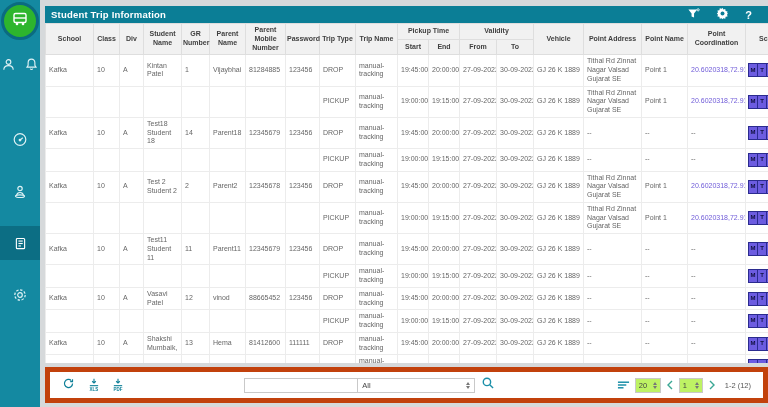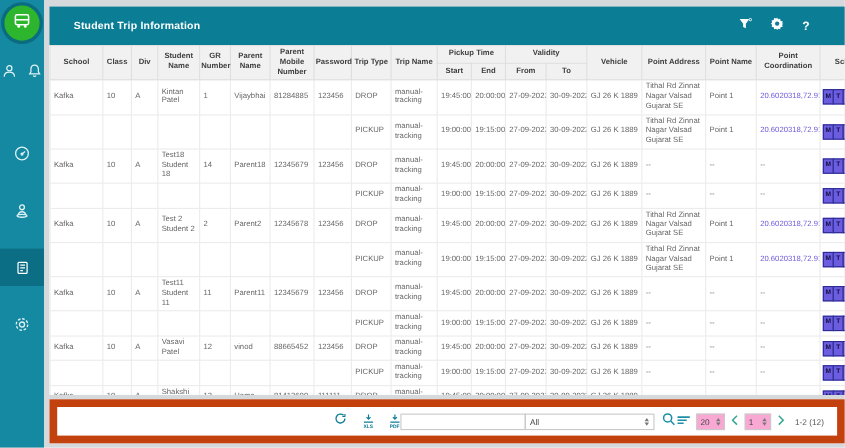--- a/index.html
+++ b/index.html
@@ -10,48 +10,48 @@
   .sidebar{width:40px;background:#1489a1;flex-shrink:0;display:flex;flex-direction:column;align-items:center;}
   .logo{width:32px;height:32px;border-radius:50%;background:#2db52d;border:3px solid #0b6b80;display:flex;align-items:center;justify-content:center;margin-top:2px;box-sizing:content-box;}
   .side-top{display:flex;gap:7px;margin-top:16px;}
   .sicon{width:16px;height:16px;display:flex;align-items:center;justify-content:center;}
   .side-item{margin-top:50px;width:40px;height:34px;display:flex;align-items:center;justify-content:center;}
   .side-item.small-gap{margin-top:18px;}
   .side-item.active{background:#0c6e84;}
 
   
   .content{flex:1;display:flex;flex-direction:column;padding:6px 0 4px 5px;box-sizing:border-box;min-width:0;}
-  .titlebar{height:35px;background:#0b7e96;display:flex;align-items:center;padding:0 22px;flex-shrink:0;}
+  .titlebar{height:17px;background:#0b7e96;display:flex;align-items:center;padding:0 6px;flex-shrink:0;}
   .titlebar .title{color:#fff;font-size:9.5px;font-weight:bold;letter-spacing:.2px;}
   .titlebar-icons{margin-left:auto;display:flex;align-items:center;gap:16px;padding-right:10px;}
   .help-q{color:#fff;font-size:11px;font-weight:bold;}
 
   
   .table-card{background:#fff;flex:1;overflow:hidden;}
   table{width:100%;border-collapse:collapse;table-layout:fixed;}
   th{background:#f1f1f1;font-size:7px;color:#3f3f3f;font-weight:bold;border:1px solid #dedede;padding:2px 1px;text-align:center;line-height:1.25;}
   td{font-size:7px;color:#666;border:1px solid #ececec;padding:2px 3px;vertical-align:middle;line-height:1.25;overflow:hidden;white-space:nowrap;height:16px;}
   td.wrap{white-space:normal;}
   td.coord{color:#6f5bd8;}
   .sched{display:inline-flex;}
   .day{width:8px;height:12px;border:1px solid #2b2b8f;background:#fff;color:#10103f;font-size:6px;font-weight:bold;display:inline-flex;align-items:center;justify-content:center;margin-left:-1px;flex-shrink:0;}
   .day.on{background:#6c5ce0;}
 
   
-  .footer{height:26px;background:#fff;margin-top:4px;border:7px solid #c2410c;display:flex;align-items:center;justify-content:flex-end;padding:0 12px;flex-shrink:0;}
+  .footer{height:26px;background:#fff;margin-top:4px;border:5px solid #c2410c;display:flex;align-items:center;justify-content:space-between;padding:0 12px;flex-shrink:0;}
   .fgroup{display:flex;align-items:center;}
   .fgroup.left{gap:14px;}
   .fgroup.center{gap:0;}
   .fgroup.right{gap:5px;}
   .inputbox{width:106px;height:13px;border:1px solid #c9c9c9;background:#fff;font-size:7.5px;padding:0 3px;outline:none;font-family:"Liberation Sans",sans-serif;}
   .selectbox{width:118px;height:15px;border:1px solid #c9c9c9;display:flex;align-items:center;justify-content:space-between;font-size:7.5px;color:#444;padding:0 4px;box-sizing:border-box;margin-left:-1px;}
   .spin{display:flex;flex-direction:column;gap:1px;align-items:center;}
   .spin .up{width:0;height:0;border-left:2.5px solid transparent;border-right:2.5px solid transparent;border-bottom:3px solid #777;}
   .spin .dn{width:0;height:0;border-left:2.5px solid transparent;border-right:2.5px solid transparent;border-top:3px solid #777;}
-  .numbox{height:15px;border:1px solid #c9c9c9;display:flex;align-items:center;justify-content:space-between;font-size:7.5px;color:#444;padding:0 3px;box-sizing:border-box;background:#f9a8d4;}
+  .numbox{height:15px;border:1px solid #c9c9c9;display:flex;align-items:center;justify-content:space-between;font-size:7.5px;color:#444;padding:0 3px;box-sizing:border-box;background:#bef264;}
   .numbox.w26{width:26px;}
   .numbox.w24{width:24px;}
   .range{font-size:7.5px;color:#555;margin-left:4px;}
   .exp{display:flex;flex-direction:column;align-items:center;line-height:1;}
   .exp .lbl{font-size:4.5px;color:#0b7e96;font-weight:bold;margin-top:1px;}
   .mag{margin-left:6px;}
 </style>
 </head>
 <body>
 

